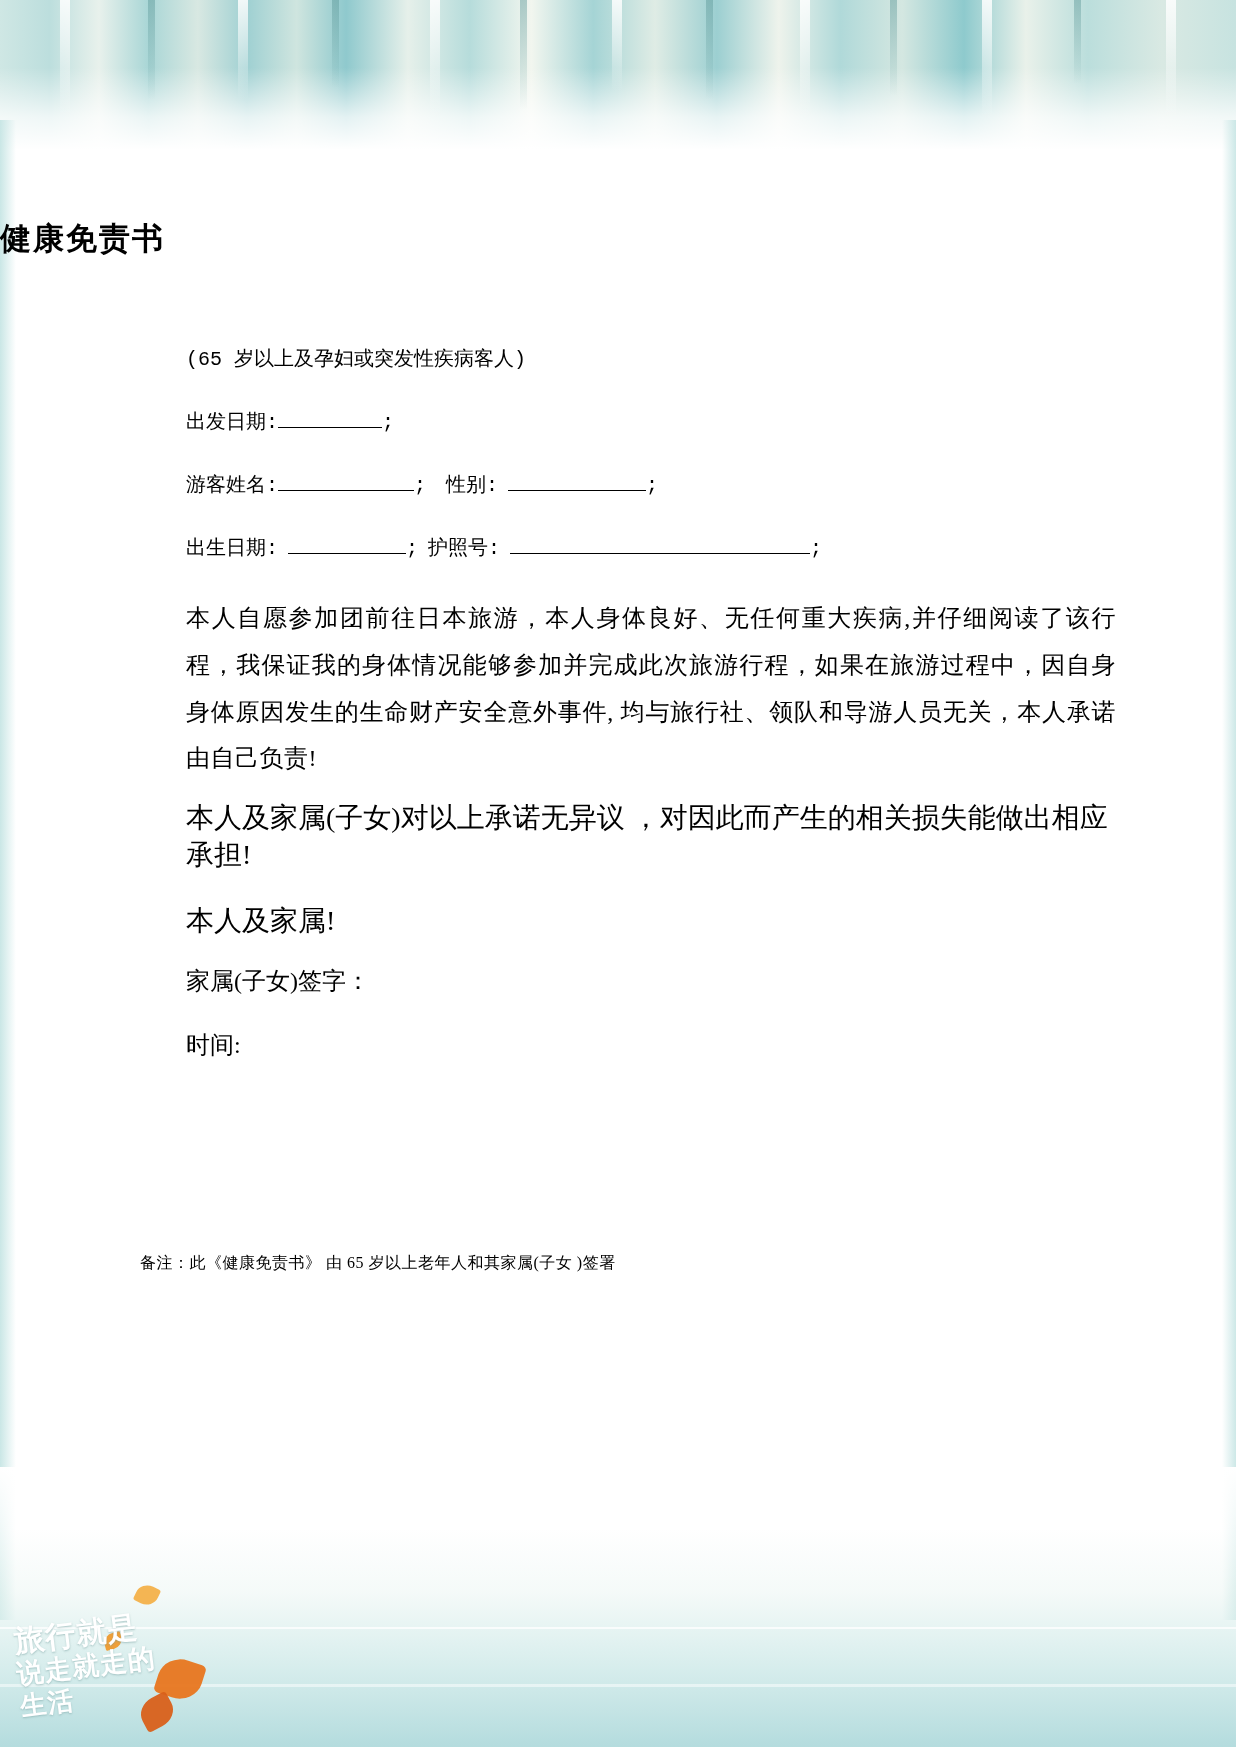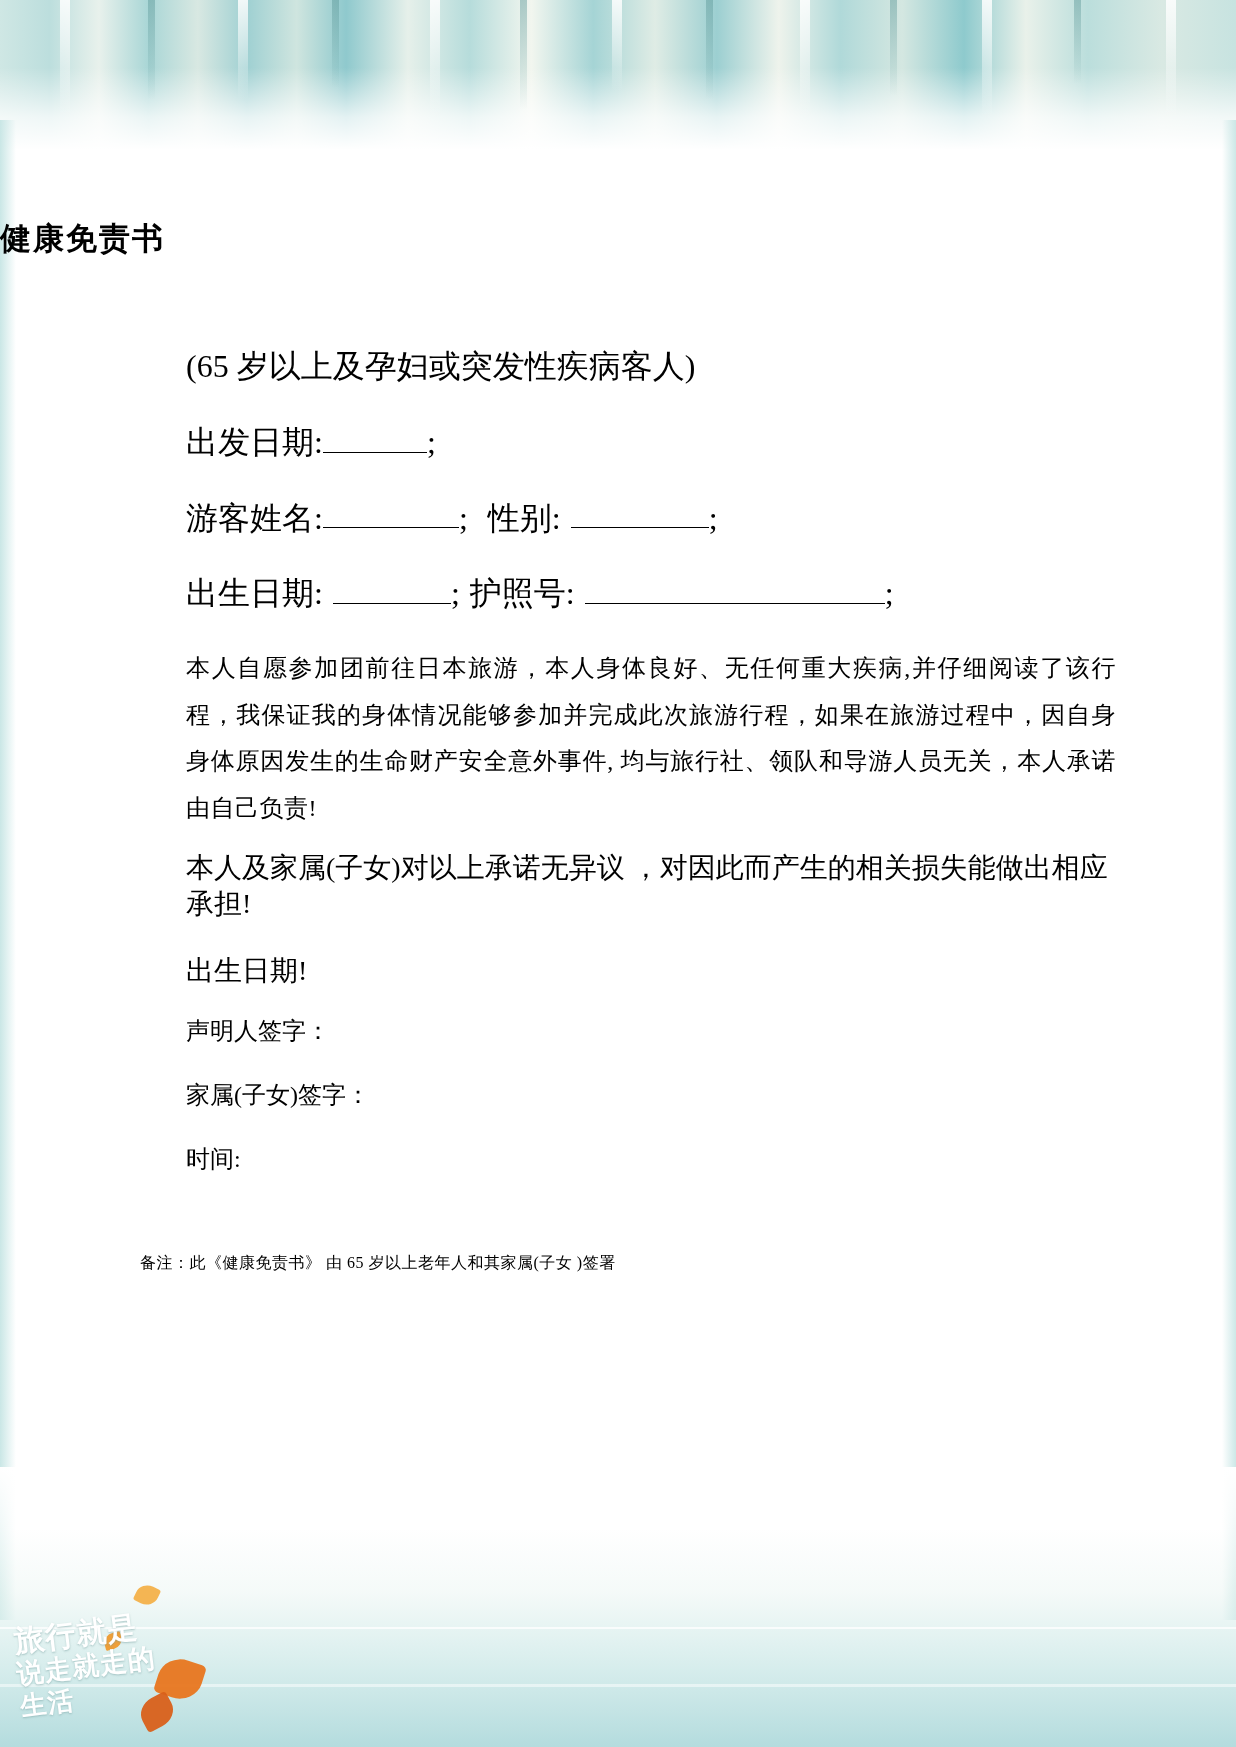--- a/index.html
+++ b/index.html
@@ -138,24 +138,25 @@
     letter-spacing: 2px;
   }
   .content {
     position: absolute;
     left: 186px;
     top: 350px;
     width: 930px;
     color: #000;
   }
   .line {
-    font-size: 32px;
+    font-size: 20px;
     line-height: 1.0;
     margin-bottom: 36px;
     white-space: nowrap;
+    font-family: Liberation Mono, monospace;
   }
   .para {
     font-size: 24px;
     line-height: 1.95;
     margin-top: 12px;
     margin-bottom: 18px;
     text-align: justify;
     letter-spacing: 0.5px;
   }
   .para2 {
@@ -249,23 +250,22 @@
       </div>
 
       <div class="line">
         <span>出生日期:</span><span class="sp"></span><span class="u u-110"></span><span>;</span><span class="sp"></span><span>护照号:</span><span class="sp"></span><span class="u u-300"></span><span>;</span>
       </div>
 
       <div class="para">本人自愿参加团前往日本旅游，本人身体良好、无任何重大疾病,并仔细阅读了该行程，我保证我的身体情况能够参加并完成此次旅游行程，如果在旅游过程中，因自身身体原因发生的生命财产安全意外事件, 均与旅行社、领队和导游人员无关，本人承诺由自己负责!</div>
 
       <div class="para2">本人及家属(子女)对以上承诺无异议 ，对因此而产生的相关损失能做出相应承担!</div>
 
-      <div class="para2">出生日期!</div>
-
-      <div class="sig">声明人签字：</div>
+      <div class="para2">本人及家属!</div>
+
       <div class="sig">家属(子女)签字：</div>
       <div class="sig">时间:</div>
 
     </div>
 
     <div class="note">备注：此《健康免责书》 由 65 岁以上老年人和其家属(子女 )签署</div>
 
   </div>
 </div>
 

